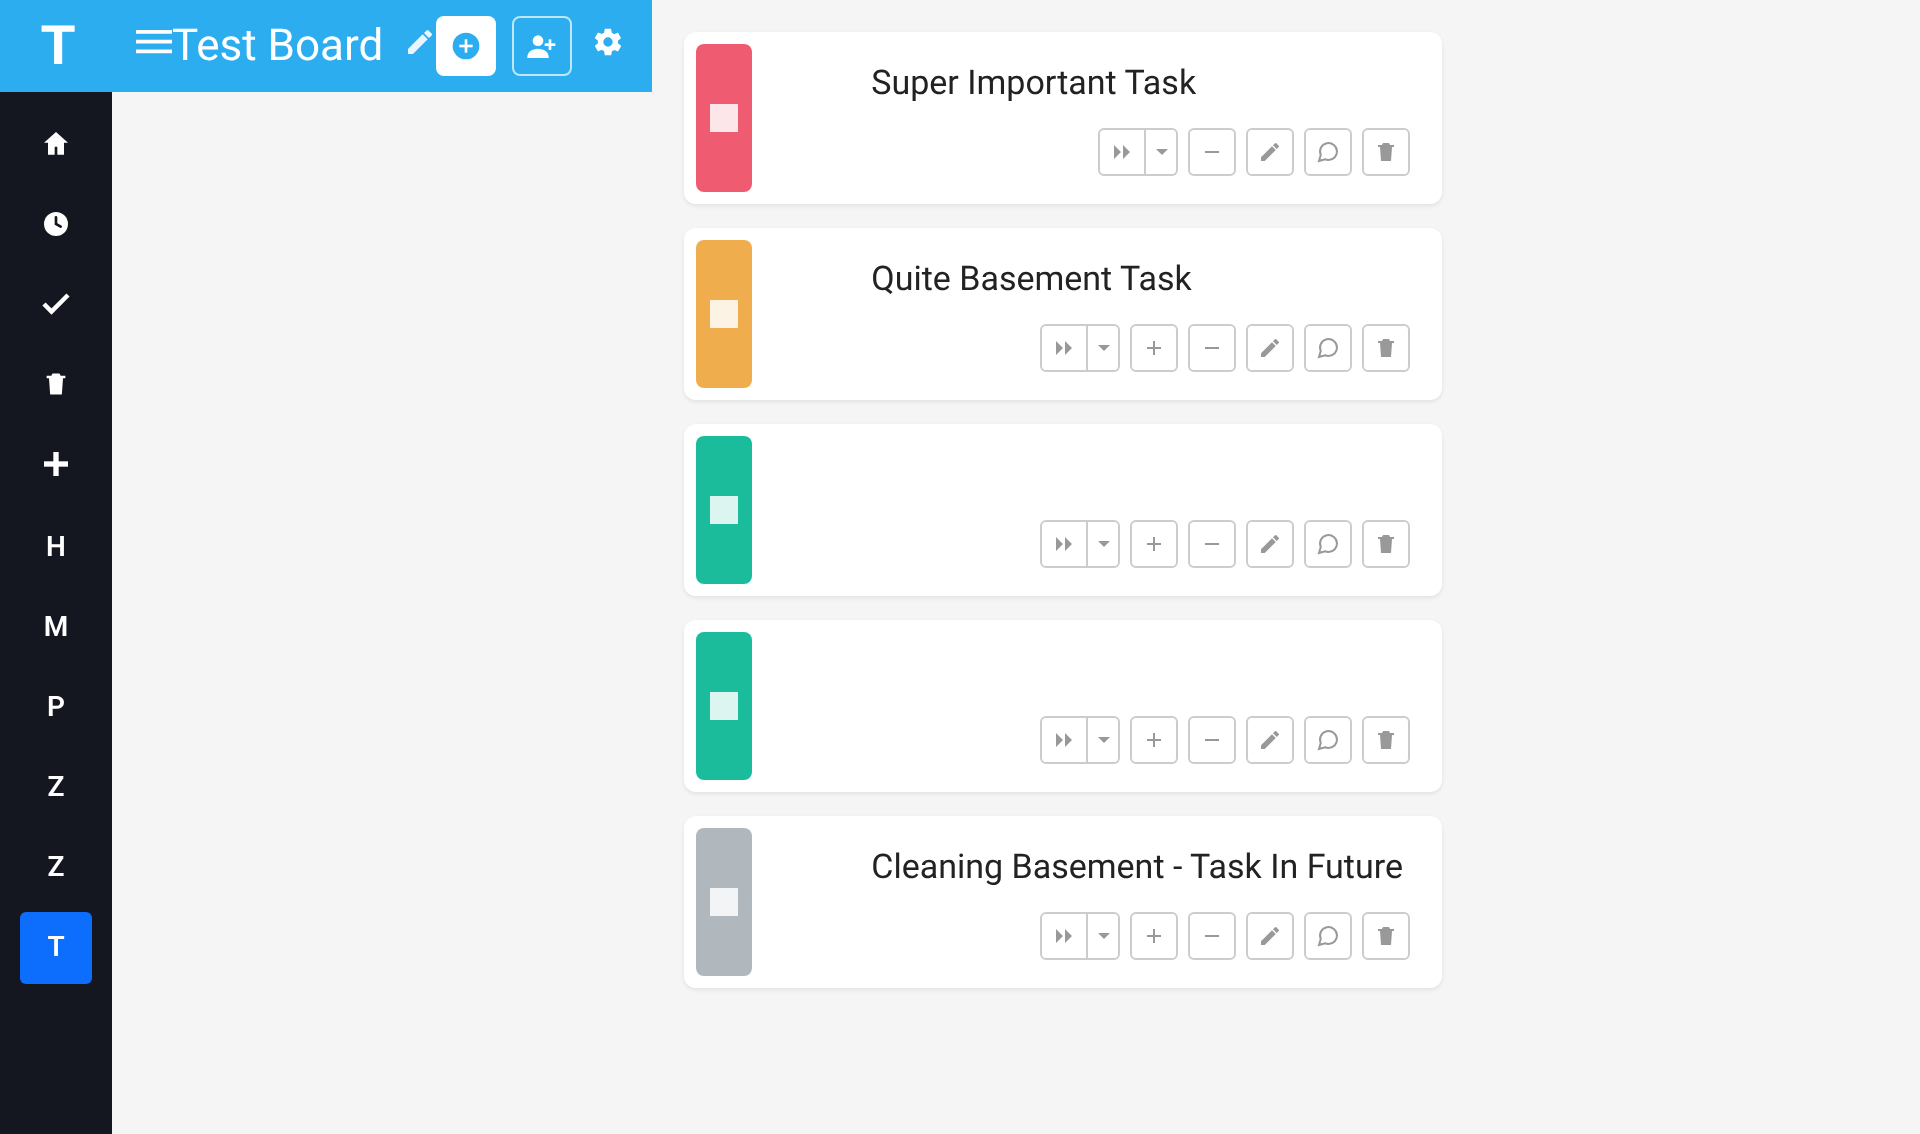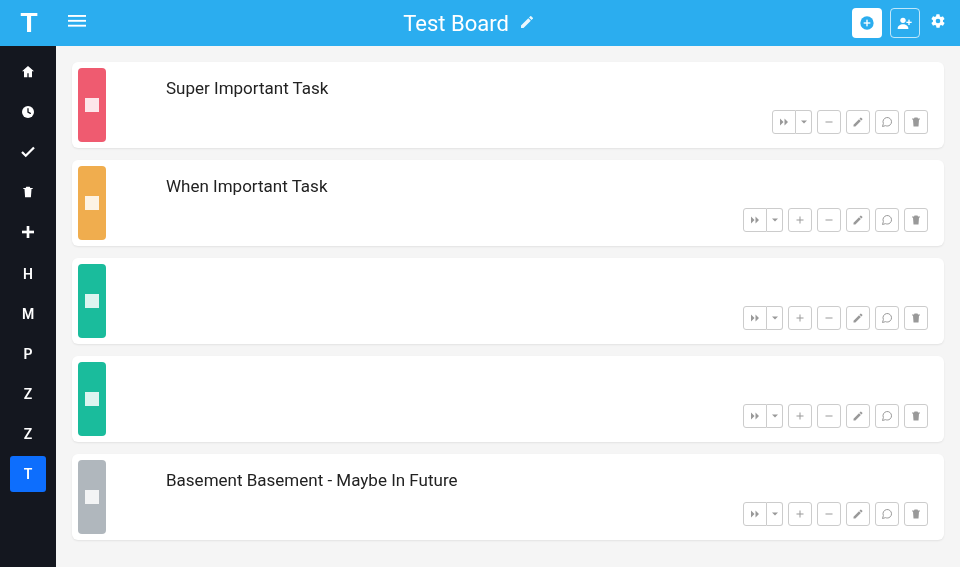--- a/index.html
+++ b/index.html
@@ -48,21 +48,21 @@
     color: #fff;
     margin-bottom: 4px;
     font-size: 15px;
     border-radius: 3px;
     cursor: pointer;
   }
   .sidebar-item.active { background: #0d6efd; }
   .sidebar-item .letter { font-weight: 600; font-size: 14px; }
 
   
-  .main { flex: 1; display: flex; flex-direction: column; background: #f5f5f5; }
+  .main { flex: 1; display: flex; flex-direction: row; background: #f5f5f5; }
   .topbar {
     height: 46px;
     background: #2badef;
     display: flex;
     align-items: center;
     padding: 0 12px;
     color: #fff;
   }
   .topbar-menu { font-size: 18px; cursor: pointer; }
   .topbar-title-wrap { flex: 1; display: flex; align-items: center; justify-content: center; gap: 10px; }
@@ -297,21 +297,21 @@
                 </svg>
               </span>
             </div>
           </div>
         </div>
         <div class="task-card">
           <div class="task-priority p-orange">
             <div class="square"></div>
           </div>
           <div class="task-body">
-            <div class="task-title">When Important Task</div>
+            <div class="task-title">Quite Basement Task</div>
             <div class="task-actions">
               <div class="btn-group">
                 <span class="ta-btn">
                   <svg viewBox="0 0 24 24" width="12" height="12" fill="currentColor">
                     <path d="M4 5l7 7-7 7V5zm9 0l7 7-7 7V5z"></path>
                   </svg>
                 </span>
                 <span class="ta-btn">
                   <svg viewBox="0 0 24 24" width="8" height="8" fill="currentColor">
                     <path d="M6 9l6 6 6-6z"></path>
@@ -439,21 +439,21 @@
                 </svg>
               </span>
             </div>
           </div>
         </div>
         <div class="task-card">
           <div class="task-priority p-gray">
             <div class="square"></div>
           </div>
           <div class="task-body">
-            <div class="task-title">Basement Basement - Maybe In Future</div>
+            <div class="task-title">Cleaning Basement - Task In Future</div>
             <div class="task-actions">
               <div class="btn-group">
                 <span class="ta-btn">
                   <svg viewBox="0 0 24 24" width="12" height="12" fill="currentColor">
                     <path d="M4 5l7 7-7 7V5zm9 0l7 7-7 7V5z"></path>
                   </svg>
                 </span>
                 <span class="ta-btn">
                   <svg viewBox="0 0 24 24" width="8" height="8" fill="currentColor">
                     <path d="M6 9l6 6 6-6z"></path>

